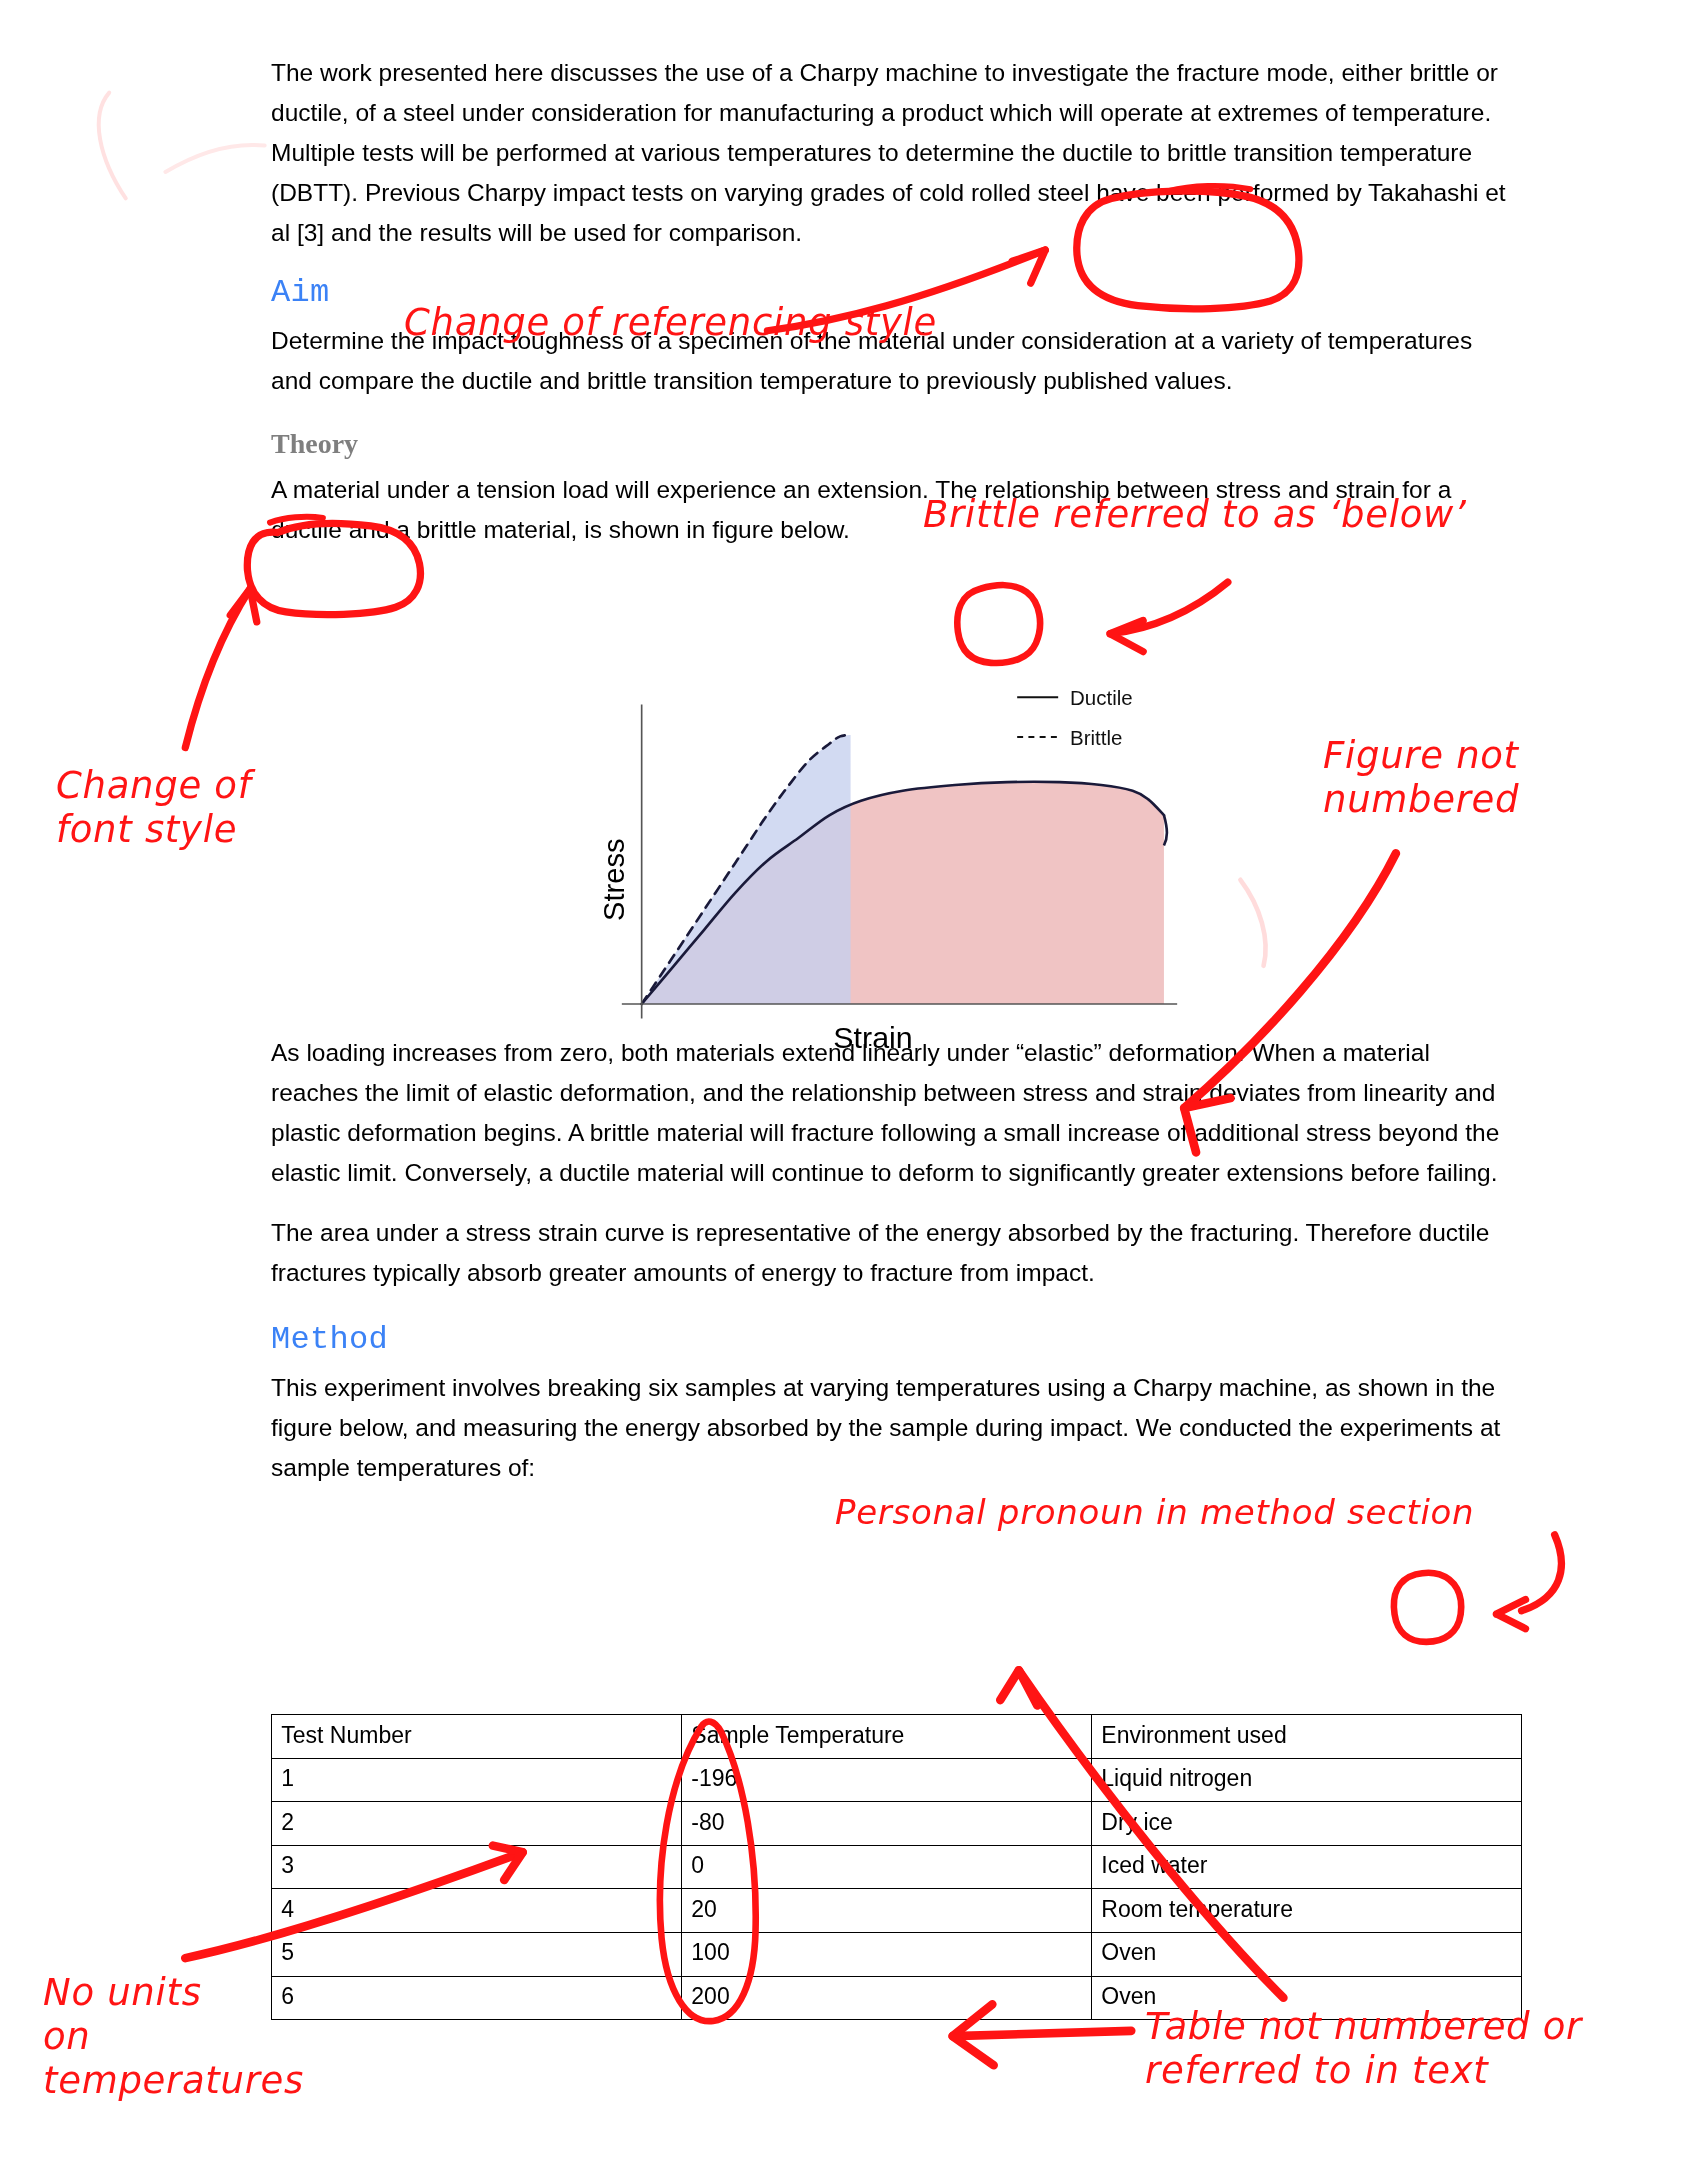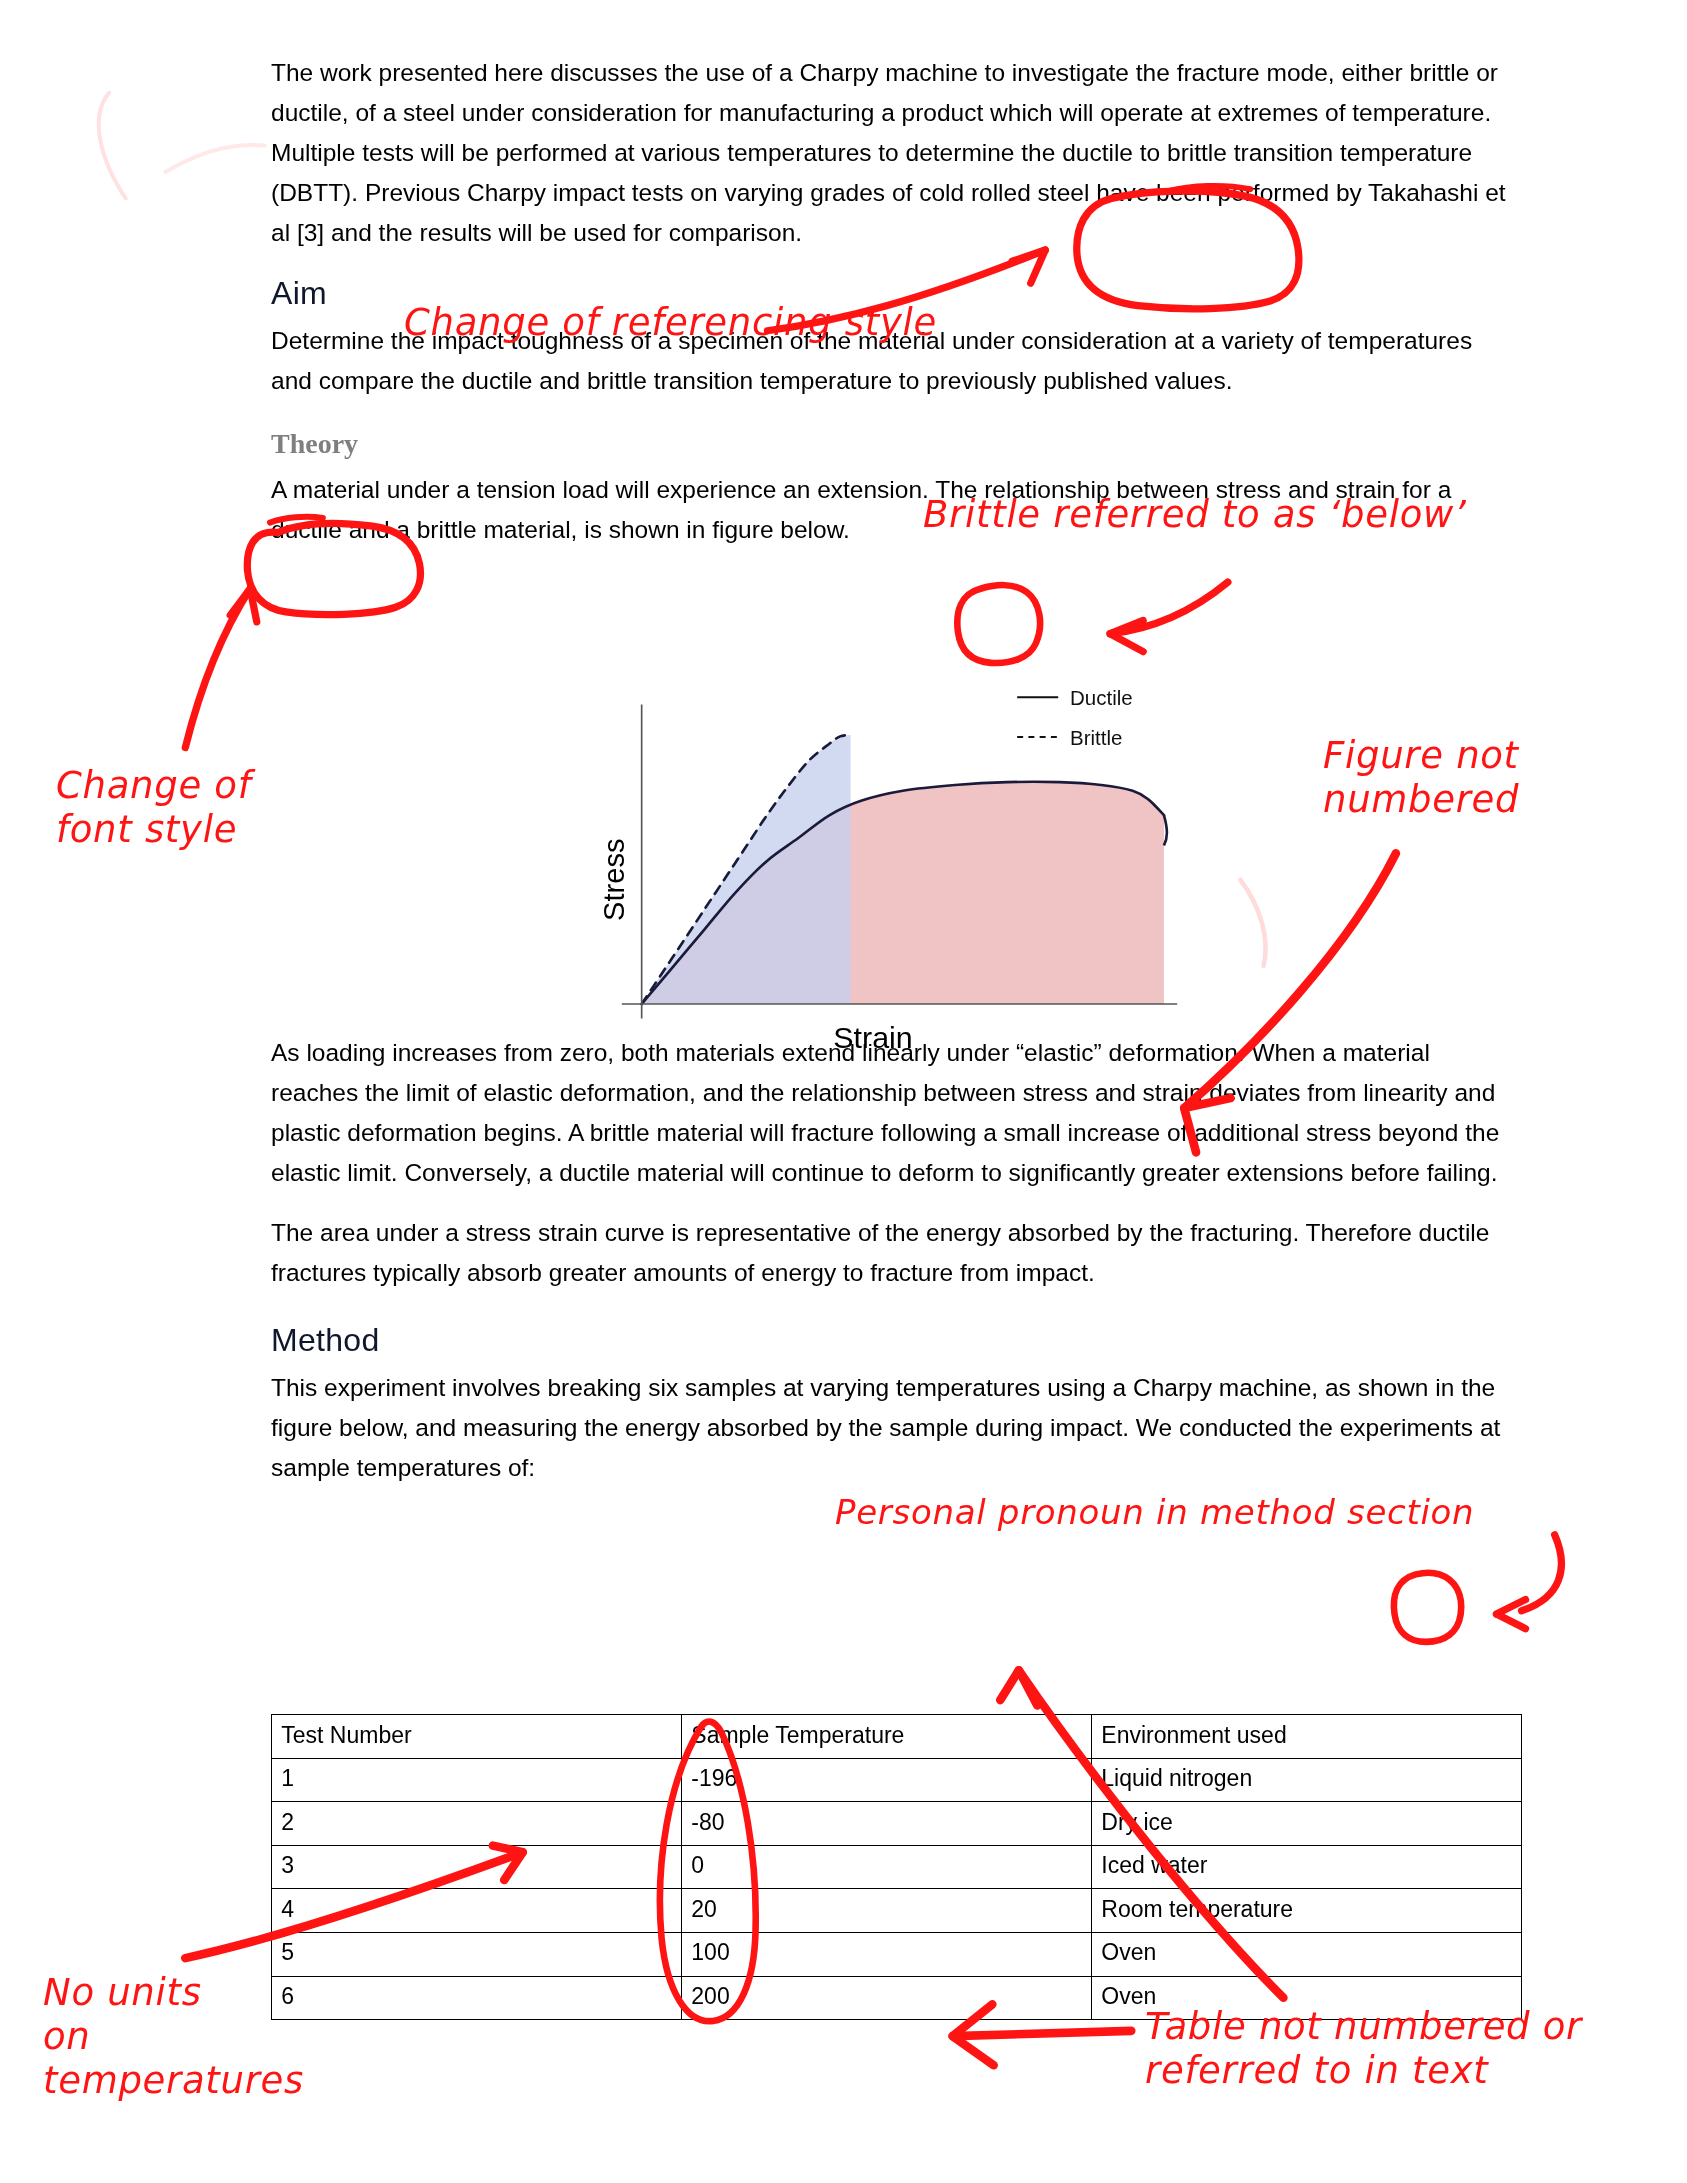--- a/index.html
+++ b/index.html
@@ -24,24 +24,24 @@
     color:#000000;
     margin:0 0 20px 0;
     text-align:left;
     font-family:"Liberation Sans", sans-serif;
   }
   .para.tight { margin-bottom:28px; }
 
   .h-sans {
     font-size:32px;
     line-height:40px;
-    color:#0f172a;
+    color:#3b82f6;
     font-weight:400;
     margin:14.6px 0 8px 0;
-    font-family:Liberation Sans, sans-serif;
+    font-family:Liberation Mono, monospace;
     letter-spacing:0.3px;
   }
   .h-serif {
     font-size:28px;
     line-height:40px;
     color:#7f7f7f;
     font-weight:700;
     margin:22.5px 0 6.6px 0;
     font-family:"Liberation Serif", serif;
   }

